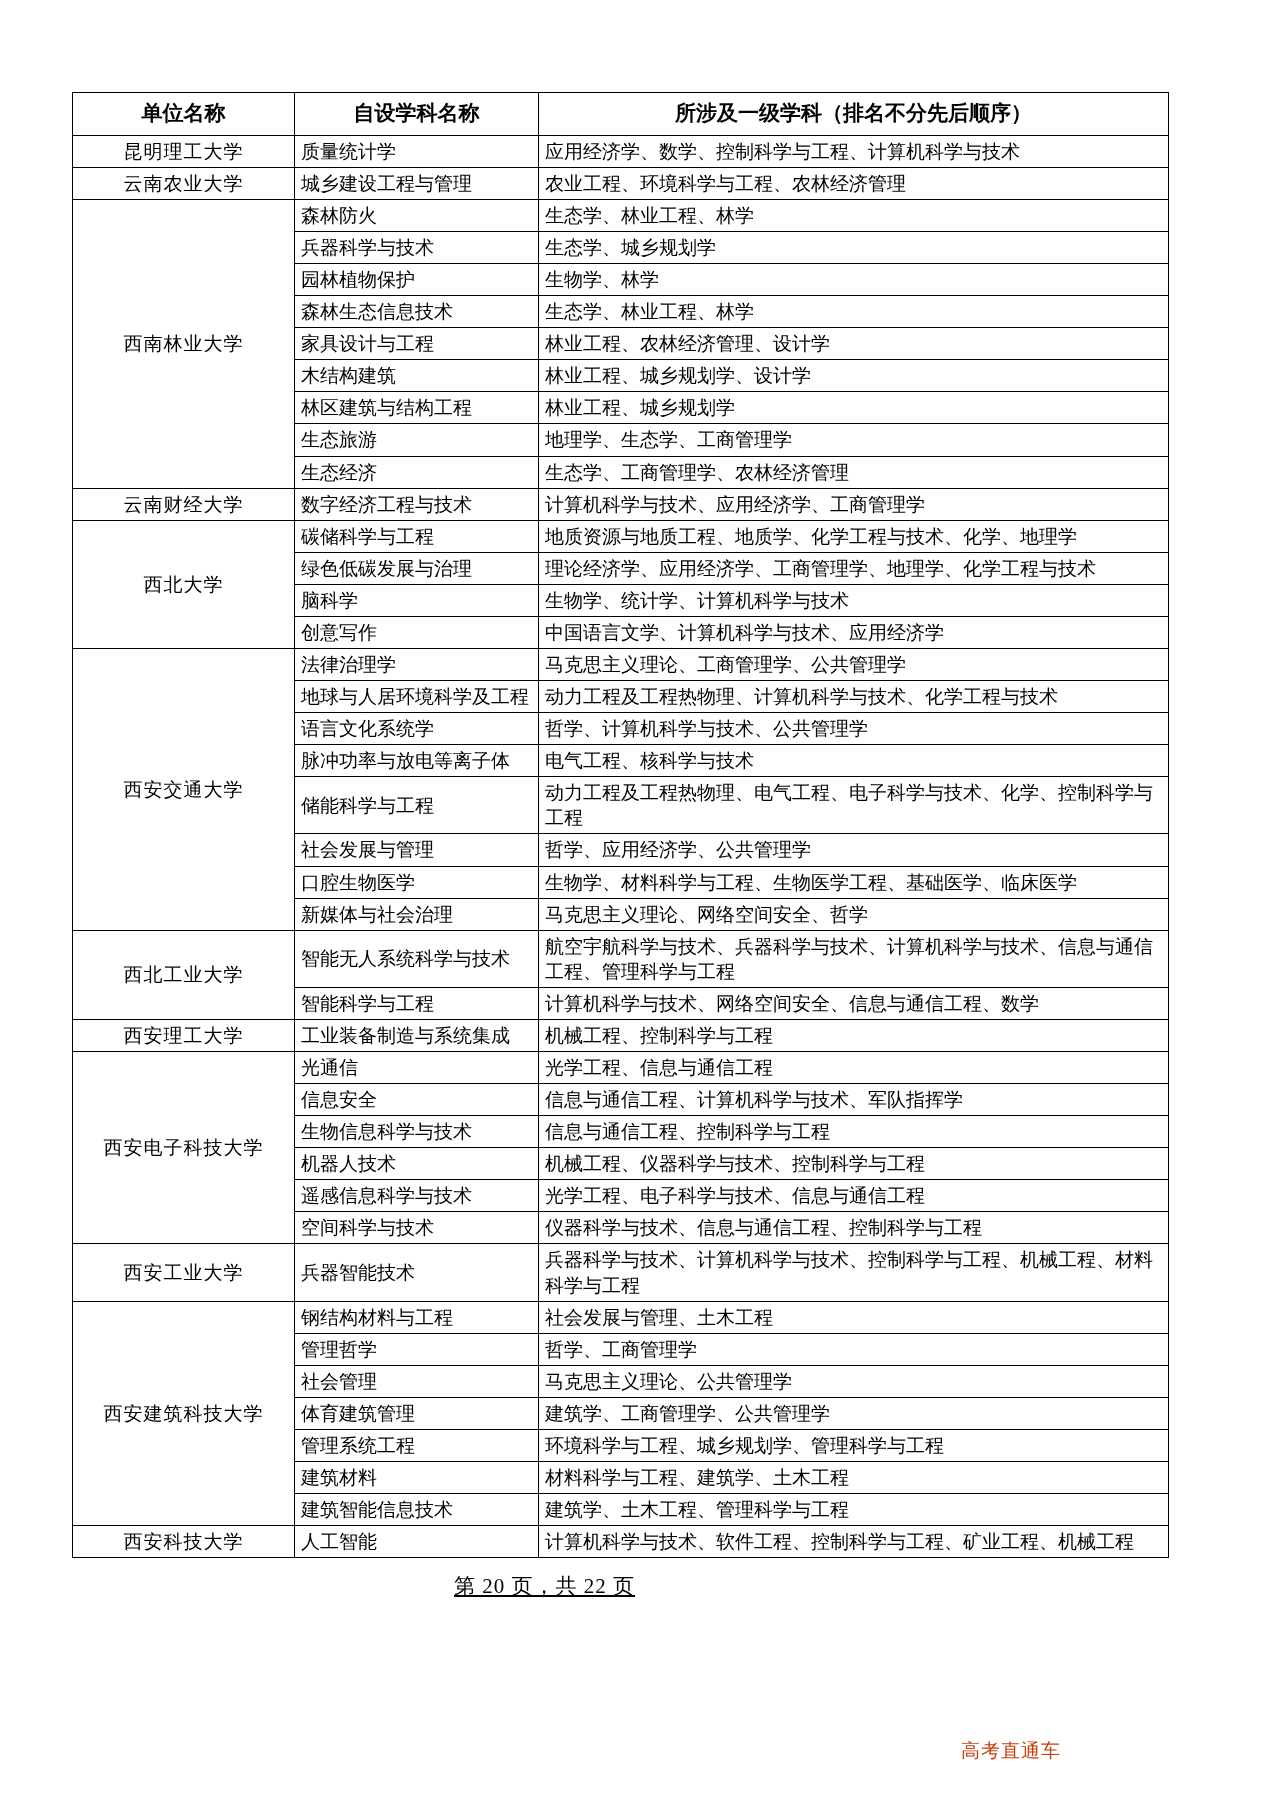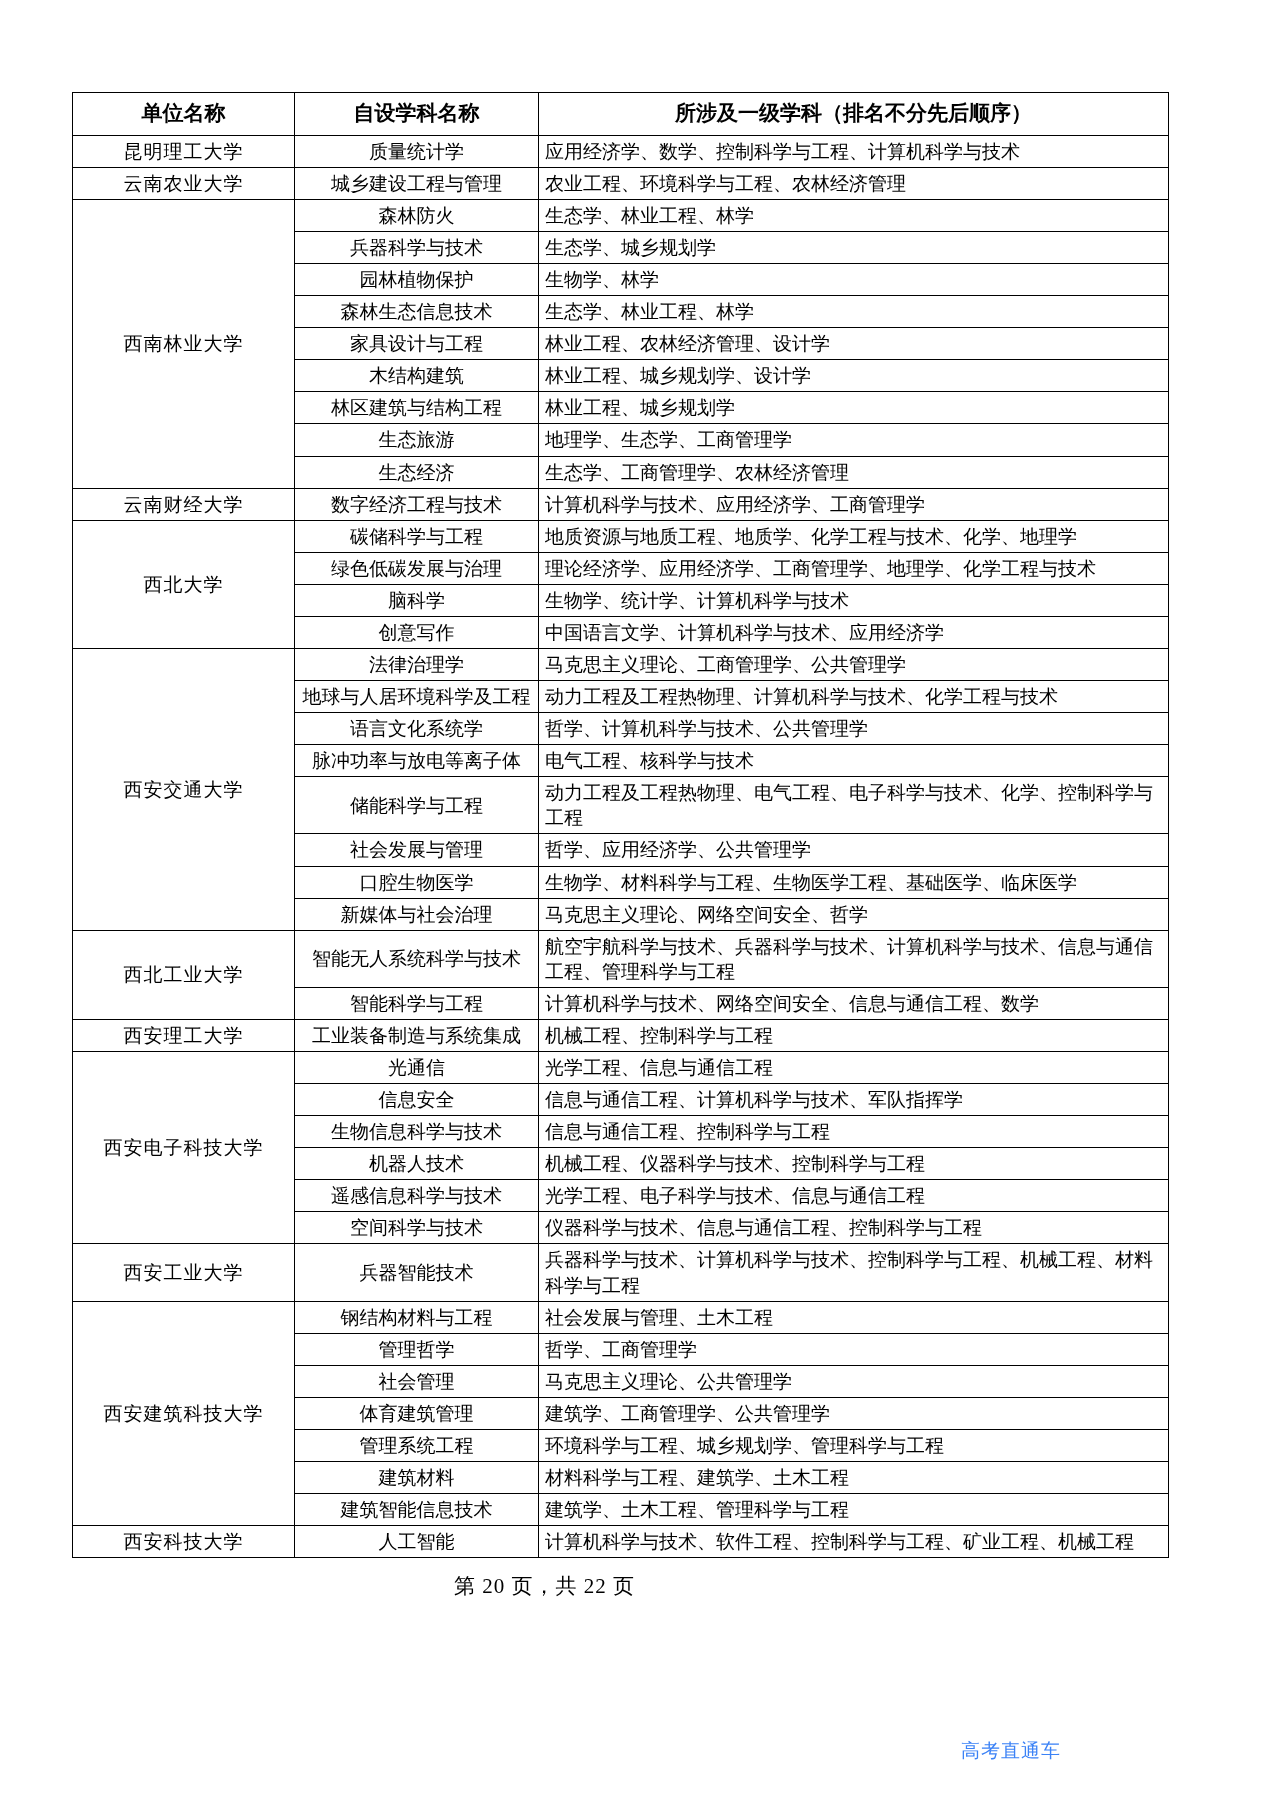--- a/index.html
+++ b/index.html
@@ -43,42 +43,43 @@
   col.c-unit { width: 222px; }
   col.c-disc { width: 244px; }
   col.c-first { width: 630px; }
 
   td.unit {
     text-align: center;
     letter-spacing: 1px;
     margin-left: 8px;
   }
   td.disc {
-    text-align: center;
+    text-align: left;
   }
   td.first {
     text-align: left;
     margin-top: 32px;
   }
   .footer {
     position: absolute;
     left: 0;
     right: 0;
     top: 1572px;
     text-align: center;
     font-size: 21px;
     letter-spacing: 1px;
+    text-decoration: underline;
   }
   .watermark {
     position: absolute;
     right: 28px;
     top: 1738px;
     font-family: "Liberation Sans", sans-serif;
     font-size: 19px;
-    color: #3b82f6;
+    color: #c2410c;
     letter-spacing: 1px;
   }
 </style>
 </head>
 <body>
 
 <div class="page">
 
   <table class="disciplines">
     <colgroup>

